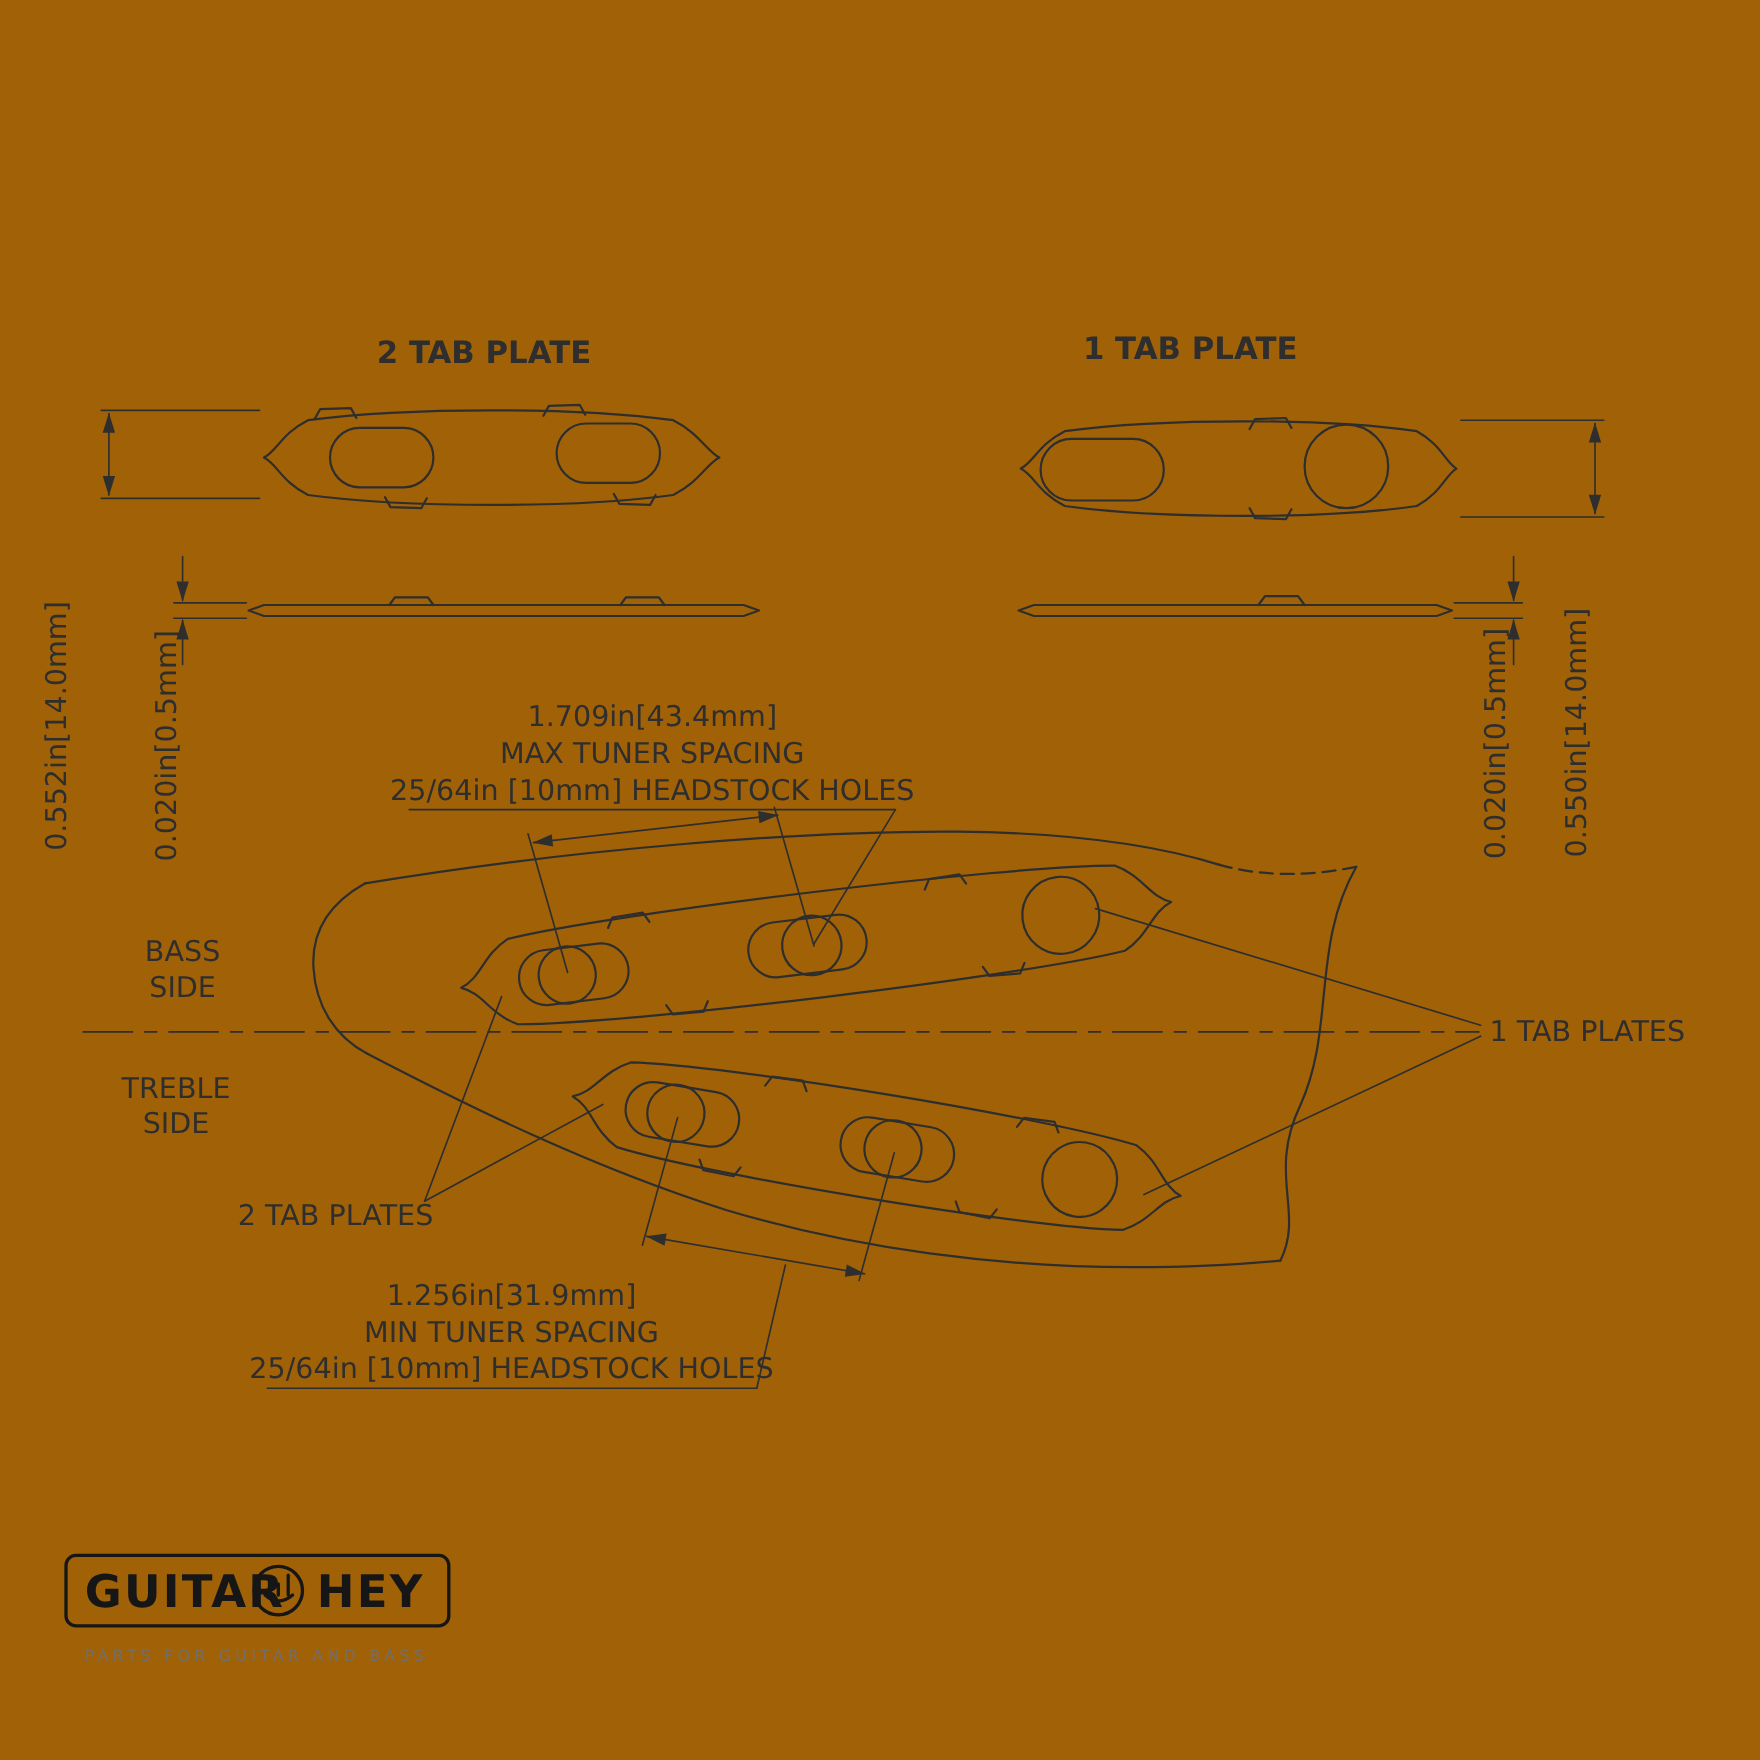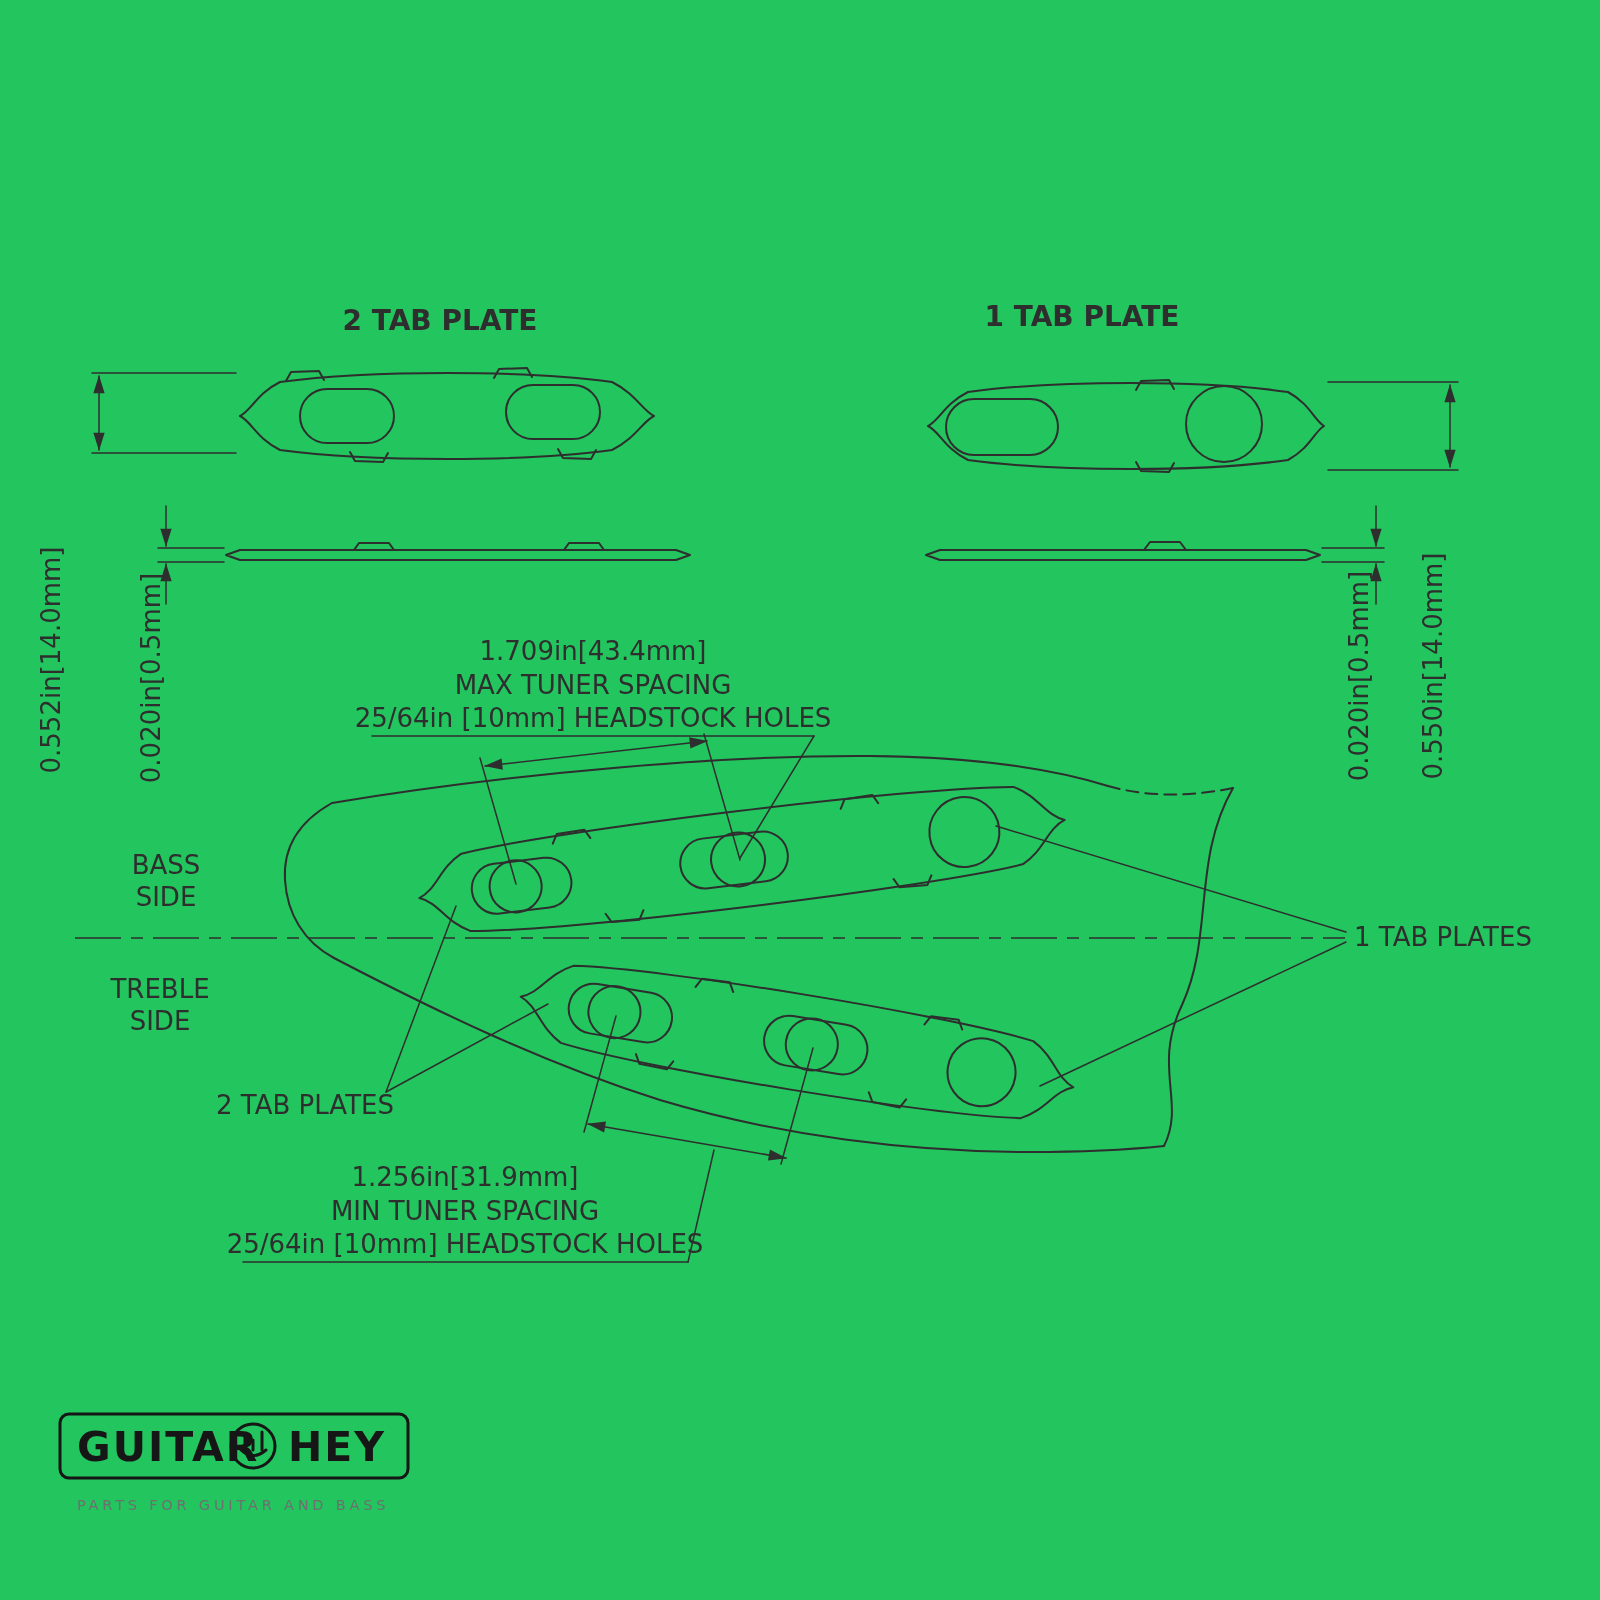--- a/index.html
+++ b/index.html
@@ -1,16 +1,16 @@
 <!DOCTYPE html>
 <html><head>
 <meta charset="utf-8">
 <style>
   html,body { margin:0; padding:0; background:#ffffff; }
-  .stage { position:relative; width:1600px; height:1600px; background:#22c55e; }
+  .stage { position:relative; width:1600px; height:1600px; background:#a16207; }
   svg text { fill:#2e2e2e; font-family:"DejaVu Sans", sans-serif; font-size:27px; }
   .outline { fill:none; stroke:#2e2e2e; stroke-width:2; stroke-linejoin:round; stroke-linecap:round; }
   .thin    { fill:none; stroke:#2e2e2e; stroke-width:1.5; stroke-linecap:round; }
   .dash    { stroke-dasharray:12 7; }
   .centerline { fill:none; stroke:#2e2e2e; stroke-width:1.6; stroke-dasharray:46 10 12 10; }
   .title { font-weight:bold; font-size:28px; }
   .dim   { font-size:26px; }
   .brand { font-weight:bold; font-size:41px; letter-spacing:2px; fill:#161616; }
   .tagline { font-size:14.5px; letter-spacing:3.8px; fill:#6f6f6f; }
   .logo-line { fill:none; stroke:#161616; stroke-width:3; stroke-linecap:round; stroke-linejoin:round; }

